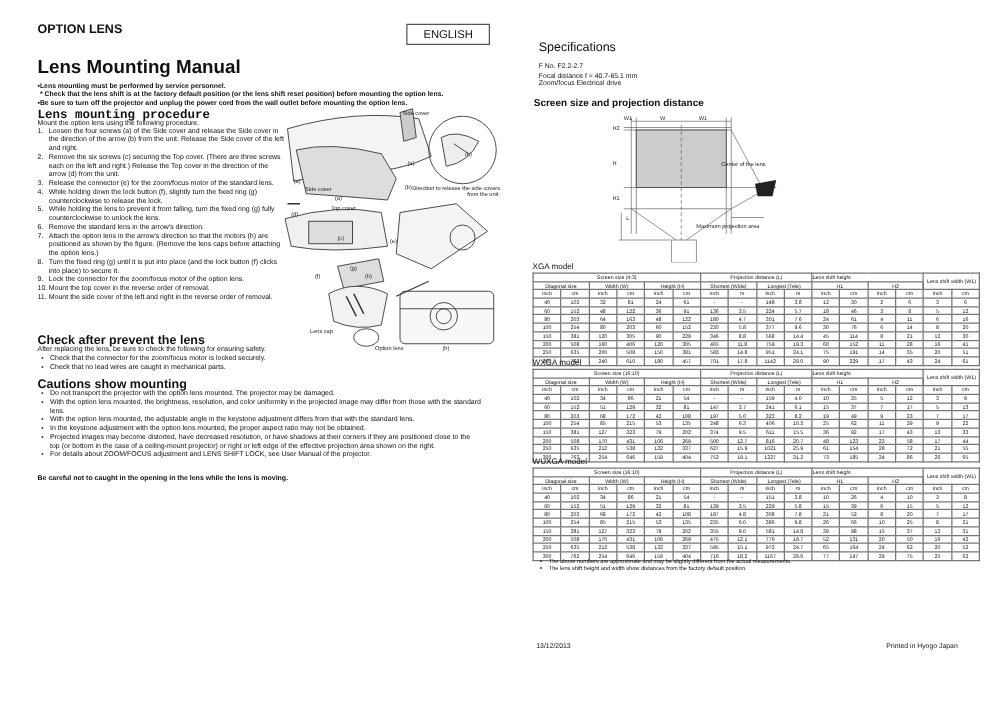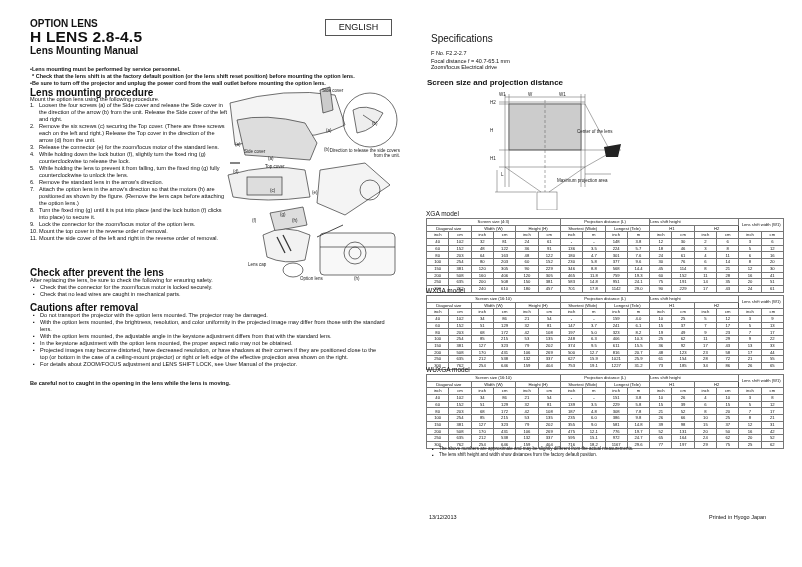--- a/index.html
+++ b/index.html
@@ -3,21 +3,21 @@
 <meta charset="utf-8">
 <style>
   html,body{margin:0;padding:0;background:#fff;}
   body{width:802px;height:567px;position:relative;overflow:hidden;font-family:"Liberation Sans",sans-serif;color:#111;}
   .page{position:absolute;top:0;height:567px;}
   .left{left:0;width:401px;}
   .right{left:401px;width:401px;}
   .abs{position:absolute;}
   .t-option{left:30px;top:18px;font-size:10px;font-weight:bold;}
   .t-title{left:30px;top:28px;font-size:15.5px;font-weight:bold;letter-spacing:0.2px;}
-  .t-sub{left:30px;top:45px;font-size:10px;font-weight:bold;}
+  .t-sub{left:30px;top:45px;font-size:15px;font-weight:bold;}
   .lang{left:325px;top:19px;width:65px;height:15px;border:1px solid #555;font-size:9px;text-align:center;line-height:15px;}
   .warn{left:30px;top:66px;font-size:5.5px;font-weight:bold;line-height:7px;width:370px;}
   .h2{font-size:10px;font-weight:bold;}
   .body{font-size:5.6px;line-height:7px;}
   .steps{left:30px;top:102px;width:200px;margin:0;padding:0;list-style:none;}
   .steps li{position:relative;padding-left:9px;}
   .steps li .n{position:absolute;left:0;}
   .bul{margin:0;padding:0;list-style:none;}
   .bul li{position:relative;padding-left:10px;}
   .bul li:before{content:"\25AA";position:absolute;left:3px;font-size:5px;}
@@ -32,31 +32,30 @@
   table.dt td.thick{border-left:1.4px solid #444;}
   table.dt{border:1px solid #444;}
   .note{left:28px;font-size:4.5px;line-height:6px;}
   .foot{font-size:5.5px;top:514px;}
 </style>
 </head>
 <body>
 
 <div class="page left">
   <div class="abs t-option">OPTION LENS</div>
-  <div class="abs t-title">H LENS 2.8-4.5</div>
   <div class="abs t-sub">Lens Mounting Manual</div>
   <div class="abs lang">ENGLISH</div>
 
   <div class="abs warn">
     <div>•Lens mounting must be performed by service personnel.</div>
     <div style="padding-left:2px">* Check that the lens shift is at the factory default position (or the lens shift reset position) before mounting the option lens.</div>
     <div>•Be sure to turn off the projector and unplug the power cord from the wall outlet before mounting the option lens.</div>
   </div>
 
-  <div class="abs h2" style="left:30px;top:87px;">Lens mounting procedure</div>
+  <div class="abs h2" style="left:30px;top:87px;font-family:Liberation Mono, monospace;">Lens mounting procedure</div>
   <div class="abs body" style="left:30px;top:96px;">Mount the option lens using the following procedure.</div>
   <ol class="abs steps body">
     <li><span class="n">1.</span><span>Loosen the four screws (a) of the Side cover and release the Side cover in the direction of the arrow (b) from the unit. Release the Side cover of the left and right.</span></li>
     <li><span class="n">2.</span><span>Remove the six screws (c) securing the Top cover. (There are three screws each on the left and right.) Release the Top cover in the direction of the arrow (d) from the unit.</span></li>
     <li><span class="n">3.</span><span>Release the connector (e) for the zoom/focus motor of the standard lens.</span></li>
     <li><span class="n">4.</span><span>While holding down the lock button (f), slightly turn the fixed ring (g) counterclockwise to release the lock.</span></li>
     <li><span class="n">5.</span><span>While holding the lens to prevent it from falling, turn the fixed ring (g) fully counterclockwise to unlock the lens.</span></li>
     <li><span class="n">6.</span><span>Remove the standard lens in the arrow's direction.</span></li>
     <li><span class="n">7.</span><span>Attach the option lens in the arrow's direction so that the motors (h) are positioned as shown by the figure. (Remove the lens caps before attaching the option lens.)</span></li>
     <li><span class="n">8.</span><span>Turn the fixed ring (g) until it is put into place (and the lock button (f) clicks into place) to secure it.</span></li>
@@ -111,21 +110,21 @@
 
   <div class="abs h2" style="left:30px;top:267px;">Check after prevent the lens</div>
   <div class="abs body" style="left:30px;top:277px;width:300px;">
     <div>After replacing the lens, be sure to check the following for ensuring safety.</div>
     <ul class="bul">
       <li>Check that the connector for the zoom/focus motor is locked securely.</li>
       <li>Check that no lead wires are caught in mechanical parts.</li>
     </ul>
   </div>
 
-  <div class="abs h2" style="left:30px;top:302px;">Cautions after removal</div>
+  <div class="abs h2" style="left:30px;top:302px;">Cautions show mounting</div>
   <ul class="abs bul body" style="left:30px;top:312px;width:355px;">
     <li>Do not transport the projector with the option lens mounted. The projector may be damaged.</li>
     <li>With the option lens mounted, the brightness, resolution, and color uniformity in the projected image may differ from those with the standard lens.</li>
     <li>With the option lens mounted, the adjustable angle in the keystone adjustment differs from that with the standard lens.</li>
     <li>In the keystone adjustment with the option lens mounted, the proper aspect ratio may not be obtained.</li>
     <li>Projected images may become distorted, have decreased resolution, or have shadows at their corners if they are positioned close to the top (or bottom in the case of a ceiling-mount projector) or right or left edge of the effective projection area shown on the right.</li>
     <li>For details about ZOOM/FOCUS adjustment and LENS SHIFT LOCK, see User Manual of the projector.</li>
   </ul>
   <div class="abs body" style="left:30px;top:380px;font-weight:bold;">Be careful not to caught in the opening in the lens while the lens is moving.</div>
 </div>

